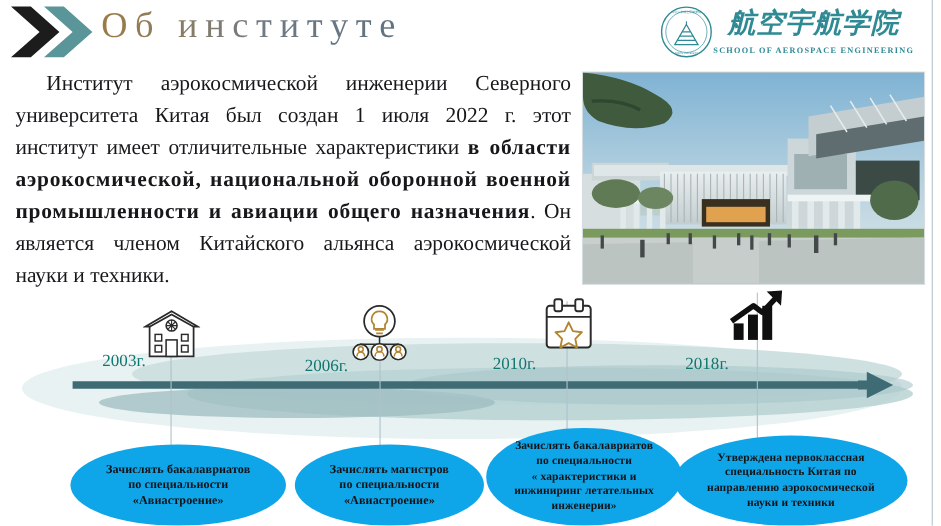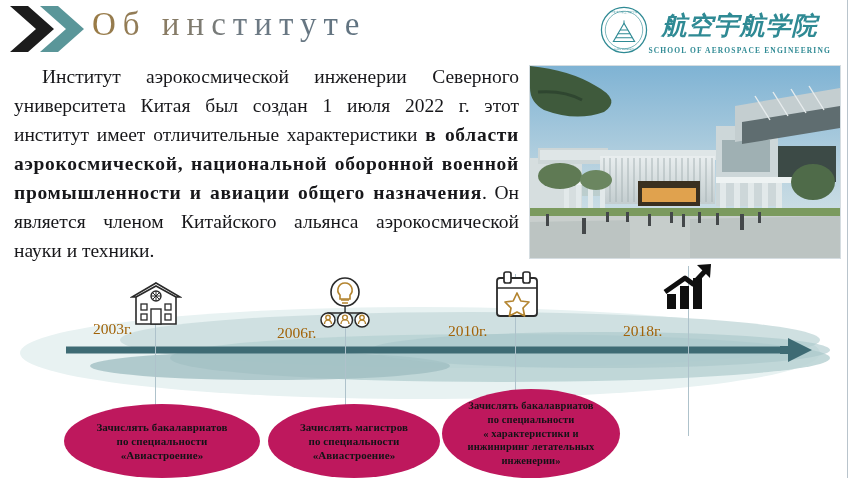--- a/index.html
+++ b/index.html
@@ -23,21 +23,21 @@
     position:absolute;left:92px;top:6px;
     font-family:"Liberation Serif", serif;
     font-size:33px;letter-spacing:7px;white-space:nowrap;
     color:#6c6a63;
     background:linear-gradient(90deg,#9a7b45 0%,#8e7c5e 22%,#6e7a84 55%,#5f7280 100%);
     -webkit-background-clip:text;background-clip:text;
     -webkit-text-fill-color:transparent;color:transparent;
   }
 
   
-  #logo{position:absolute;right:16px;top:4px;height:50px;display:flex;align-items:flex-end;gap:0;}
+  #logo{position:absolute;right:16px;top:4px;height:50px;display:flex;align-items:center;gap:0;}
   #logo-seal{width:48px;height:48px;flex:0 0 48px;}
   #logo-text{display:flex;flex-direction:column;align-items:center;line-height:1;}
   #logo-cn{
     font-family:"DejaVu Sans", sans-serif;
     font-size:25px;color:#2f8a94;font-weight:700;
     font-style:italic;letter-spacing:1px;white-space:nowrap;
   }
   #logo-en{
     font-family:"Liberation Serif", serif;
     font-size:7.5px;color:#2f8a94;font-weight:700;
@@ -59,29 +59,29 @@
     position:absolute;left:530px;top:66px;width:310px;height:192px;
     background:#8ea3a6;overflow:hidden;
     box-shadow:0 0 0 1px #d5dde1;
   }
 
   
   #timeline{position:absolute;left:0;top:258px;width:847px;height:220px;}
   .yr{
     position:absolute;
     font-family:"Liberation Serif", serif;
-    font-size:15.5px;color:#a16207;white-space:nowrap;
+    font-size:15.5px;color:#0f766e;white-space:nowrap;
   }
   .vline{position:absolute;width:1px;background:#aec2cb;}
   .icon-box{position:absolute;}
 
   .bubble{
     position:absolute;
     border-radius:50%;
-    background:#be185d;
+    background:#0ea5e9;
     display:flex;align-items:center;justify-content:center;
     text-align:center;
     font-family:"Liberation Serif", serif;
     font-weight:bold;
     color:#131316;
     line-height:1.30;
     letter-spacing:0.1px;
     box-sizing:border-box;
   }
   .bubble span{display:block;padding:0 8px;}
@@ -325,15 +325,23 @@
     <div class="bubble" style="left:442px;top:131px;width:178px;height:89px;font-size:10.5px;">
       <span>
         <i style="font-style:normal;">Зачислять бакалавриатов</i><br>
         <i style="font-style:normal;">по специальности</i><br>
         <i style="font-style:normal;">« характеристики и</i><br>
         <i style="font-style:normal;">инжиниринг летательных</i><br>
         <i style="font-style:normal;">инженерии»</i>
       </span>
     </div>
 
+    <div class="bubble" style="left:613px;top:138px;width:212px;height:82px;font-size:10.5px;">
+      <span>
+        <i style="font-style:normal;">Утверждена первоклассная</i><br>
+        <i style="font-style:normal;">специальность Китая по</i><br>
+        <i style="font-style:normal;">направлению аэрокосмической</i><br>
+        <i style="font-style:normal;">науки и техники</i>
+      </span>
+    </div>
 
   </div>
 </div>
 
 </body></html>

